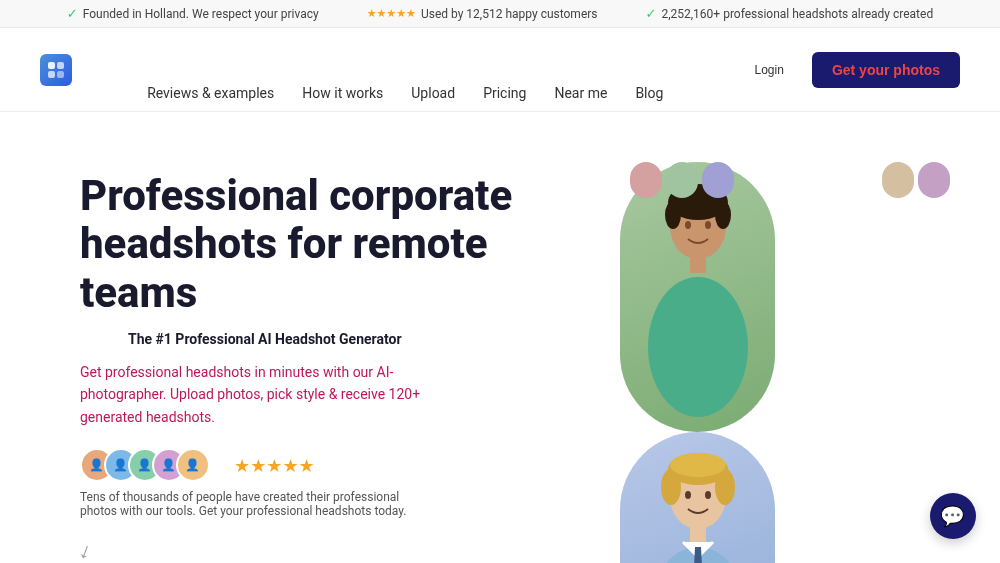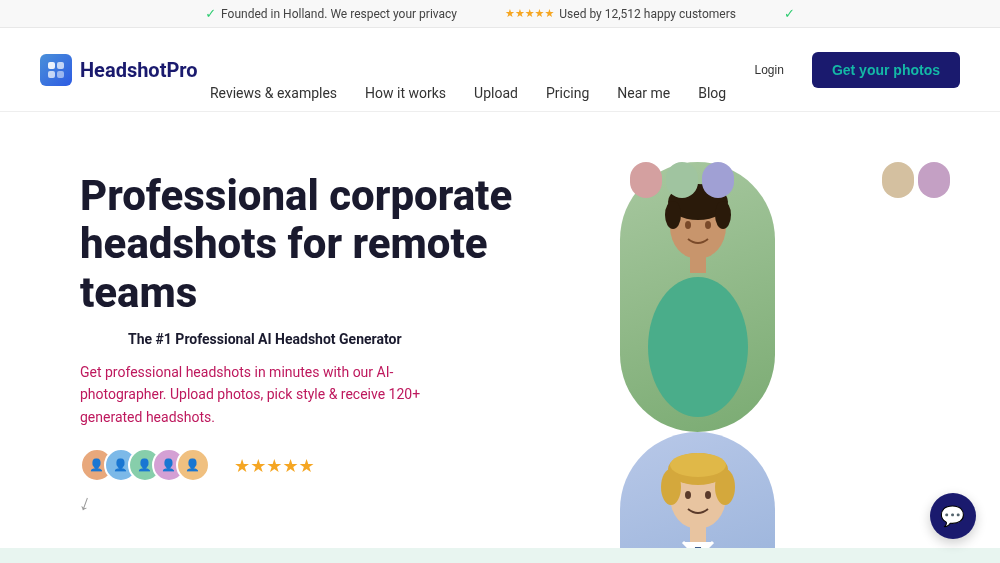--- a/index.html
+++ b/index.html
@@ -28,21 +28,21 @@
       padding: 10px 40px;
       border-bottom: 1px solid #eee;
       background: #fff;
     }
     .nav-logo { display: flex; align-items: center; gap: 8px; font-size: 20px; font-weight: 700; color: #1a1a6e; }
     .logo-icon { width: 32px; height: 32px; background: linear-gradient(135deg, #4a90d9, #2d5be3); border-radius: 6px; display: flex; align-items: center; justify-content: center; color: white; font-size: 16px; }
     .nav-links { display: flex; gap: 28px; align-items: center; margin-top: 47px; }
     .nav-links a { text-decoration: none; color: #333; font-size: 14px; }
     .nav-right { display: flex; gap: 12px; align-items: center; }
     .btn-login { background: none; border: none; cursor: pointer; font-size: 12px; color: #333; padding: 8px 16px; }
-    .btn-cta { background: #1a1a6e; color: #14b8a6; border: none; padding: 10px 20px; border-radius: 6px; cursor: pointer; font-size: 14px; font-weight: 600; }
+    .btn-cta { background: #1a1a6e; color: #ef4444; border: none; padding: 10px 20px; border-radius: 6px; cursor: pointer; font-size: 14px; font-weight: 600; }
 
     
     .hero {
       display: flex;
       padding: 60px 60px 0 80px;
       min-height: 320px;
       position: relative;
       overflow: hidden;
       background: #fff;
     }
@@ -155,34 +155,34 @@
   <div class="banner-item">
     <span class="banner-check">✓</span>
     <span>Founded in Holland. We respect your privacy</span>
   </div>
   <div class="banner-item">
     <span class="stars-small">★★★★★</span>
     <span>Used by 12,512 happy customers</span>
   </div>
   <div class="banner-item">
     <span class="banner-check">✓</span>
+    <span>2,252,160+ professional headshots already created</span>
   </div>
 </div>
 
 <nav>
   <div class="nav-logo">
     <div class="logo-icon">
       <svg width="20" height="20" viewBox="0 0 20 20" fill="none">
         <rect x="2" y="2" width="7" height="7" rx="2" fill="white" opacity="0.9"></rect>
         <rect x="11" y="2" width="7" height="7" rx="2" fill="white" opacity="0.7"></rect>
         <rect x="2" y="11" width="7" height="7" rx="2" fill="white" opacity="0.7"></rect>
         <rect x="11" y="11" width="7" height="7" rx="2" fill="white" opacity="0.5"></rect>
       </svg>
     </div>
-    <span>HeadshotPro</span>
   </div>
   <div class="nav-links">
     <a>Reviews &amp; examples</a>
     <a>How it works</a>
     <a>Upload</a>
     <a>Pricing</a>
     <a>Near me</a>
     <a>Blog</a>
   </div>
   <div class="nav-right">
@@ -199,20 +199,21 @@
     <div class="avatar-row">
       <div class="avatars">
         <div class="avatar-circle av1">👤</div>
         <div class="avatar-circle av2">👤</div>
         <div class="avatar-circle av3">👤</div>
         <div class="avatar-circle av4">👤</div>
         <div class="avatar-circle av5">👤</div>
       </div>
       <span class="rating-stars">★★★★★</span>
     </div>
+    <p class="social-proof">Tens of thousands of people have created their professional photos with our tools. Get your professional headshots today.</p>
     <span class="arrow-hint">↓</span>
   </div>
 
   <div class="hero-right">
     <div class="hero-photos">
 
       <div class="thumb-row thumb-row-top">
         <div class="thumb-mini"></div>
         <div class="thumb-mini"></div>
         <div class="thumb-mini"></div>

